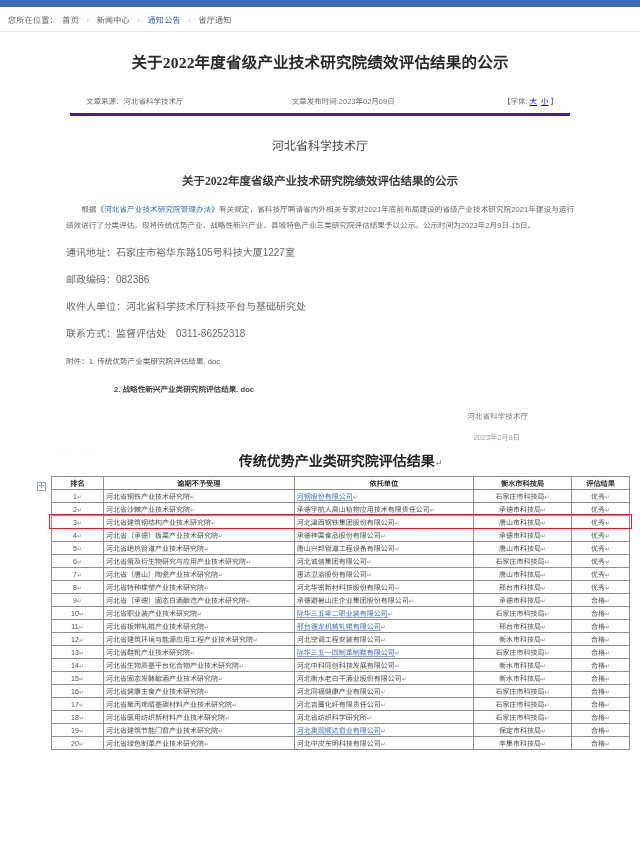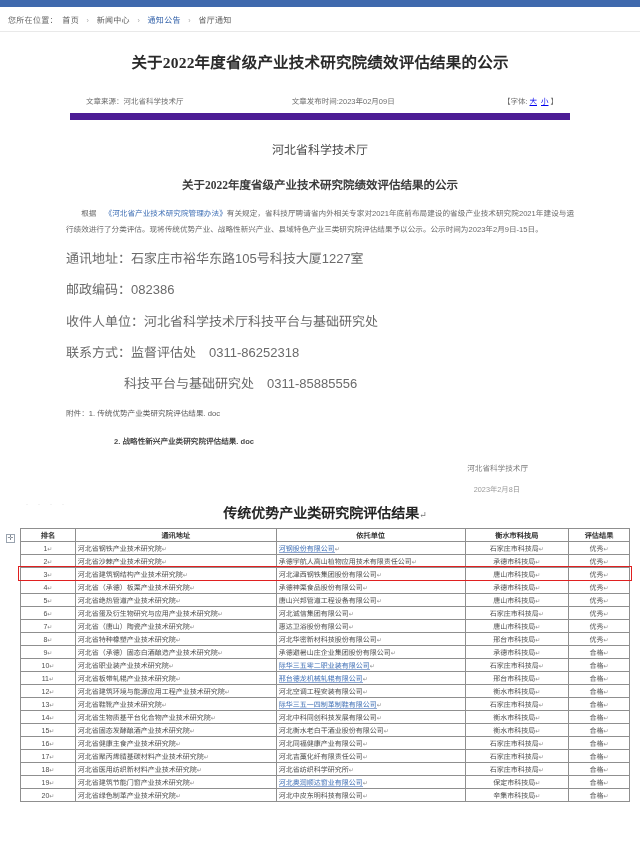--- a/index.html
+++ b/index.html
@@ -53,21 +53,21 @@
     margin: 18px 0 0;
     font-family: "Liberation Serif", "DejaVu Serif", serif;
   }
 
   .meta-row {
     display: flex;
     align-items: center;
     justify-content: space-between;
     margin: 17px 34px 0 34px;
     padding: 6px 4px 7px 4px;
-    border-bottom: 7px solid #4c1d95;
+    border-bottom: 3px solid #4c1d95;
     font-size: 7.5px;
     color: #6d6d6d;
     font-family: "Liberation Sans", "DejaVu Sans", sans-serif;
     white-space: nowrap;
   }
   .meta-row .m-src { flex: 0 0 auto; padding-left: 12px; }
   .meta-row .m-date { flex: 0 0 auto; }
   .meta-row .m-font { flex: 0 0 auto; padding-right: 8px; }
   .meta-row .fs-big { margin: 0 2px; }
   .meta-row .fs-small { margin: 0 2px; }
@@ -91,23 +91,23 @@
   }
   p.para {
     font-size: 7.6px;
     line-height: 2.05;
     color: #6a6a6a;
     text-indent: 2em;
     margin: 14px 0 0;
     text-align: justify;
     font-family: "Liberation Sans", "DejaVu Sans", sans-serif;
   }
-  p.para .lawname { color: #3f6fb5; margin-left: 8px; }
+  p.para .lawname { color: #3f6fb5; }
   .info-line {
-    font-size: 13px;
+    font-size: 10px;
     line-height: 1.4;
     color: #6a6a6a;
     margin: 13px 0 0;
     font-family: "Liberation Sans", "DejaVu Sans", sans-serif;
   }
   .info-line.indent2 { padding-left: 58px; }
   .att-head {
     font-size: 7.6px;
     color: #5a5a5a;
     margin: 14px 0 17px;
@@ -138,20 +138,21 @@
     margin-top: 11px;
     padding-right: 8px;
     font-family: "Liberation Sans", "DejaVu Sans", sans-serif;
   }
 
   
   .table-section {
     margin-top: 6px;
     position: relative;
     padding: 0 10px 0 20px;
+    margin-left: 31px;
   }
   .ruler-dots {
     position: absolute;
     left: 26px;
     top: -2px;
     font-size: 6px;
     color: #c9c9c9;
     letter-spacing: 2px;
   }
   .table-title {
@@ -253,21 +254,20 @@
     <div class="org-line">河北省科学技术厅</div>
     <div class="sub-title">关于2022年度省级产业技术研究院绩效评估结果的公示</div>
 
     <p class="para"><span>根据</span><span class="lawname">《河北省产业技术研究院管理办法》</span><span>有关规定，省科技厅聘请省内外相关专家对2021年底前布局建设的省级产业技术研究院2021年建设与运行绩效进行了分类评估。现将传统优势产业、战略性新兴产业、县域特色产业三类研究院评估结果予以公示。公示时间为2023年2月9日-15日。</span></p>
 
 
     <div class="info-line">通讯地址：石家庄市裕华东路105号科技大厦1227室</div>
     <div class="info-line">邮政编码：082386</div>
     <div class="info-line">收件人单位：河北省科学技术厅科技平台与基础研究处</div>
     <div class="info-line">联系方式：监督评估处　0311-86252318</div>
-    <div class="info-line indent2">科技平台与基础研究处　0311-85885556</div>
 
     <div class="att-head">
       <span>附件：</span><span>1. 传统优势产业类研究院评估结果. doc</span>
     </div>
     <div class="att-item">2. 战略性新兴产业类研究院评估结果. doc</div>
 
     <div class="sign-block">
       <div class="sign-org">河北省科学技术厅</div>
       <div class="sign-date">2023年2月8日</div>
     </div>
@@ -282,21 +282,21 @@
   <div class="table-title">
     <span>传统优势产业类研究院评估结果</span><span class="pilcrow">↵</span>
   </div>
 
   <div class="tbl-handle">✛</div>
 
   <table class="result">
     <thead>
       <tr>
         <th style="width:9%">排名</th>
-        <th style="width:33%">通讯地址</th>
+        <th style="width:33%">逾期不予受理</th>
         <th style="width:31%">依托单位</th>
         <th style="width:17%">衡水市科技局</th>
         <th style="width:10%">评估结果</th>
       </tr>
     </thead>
     <tbody>
         <tr>
           <td class="c-rank">1<span class="pil">↵</span></td>
           <td class="c-name">河北省钢铁产业技术研究院<span class="pil">↵</span></td>
           <td class="c-unit"><span class="ulink">河钢股份有限公司</span><span class="pil">↵</span></td>

